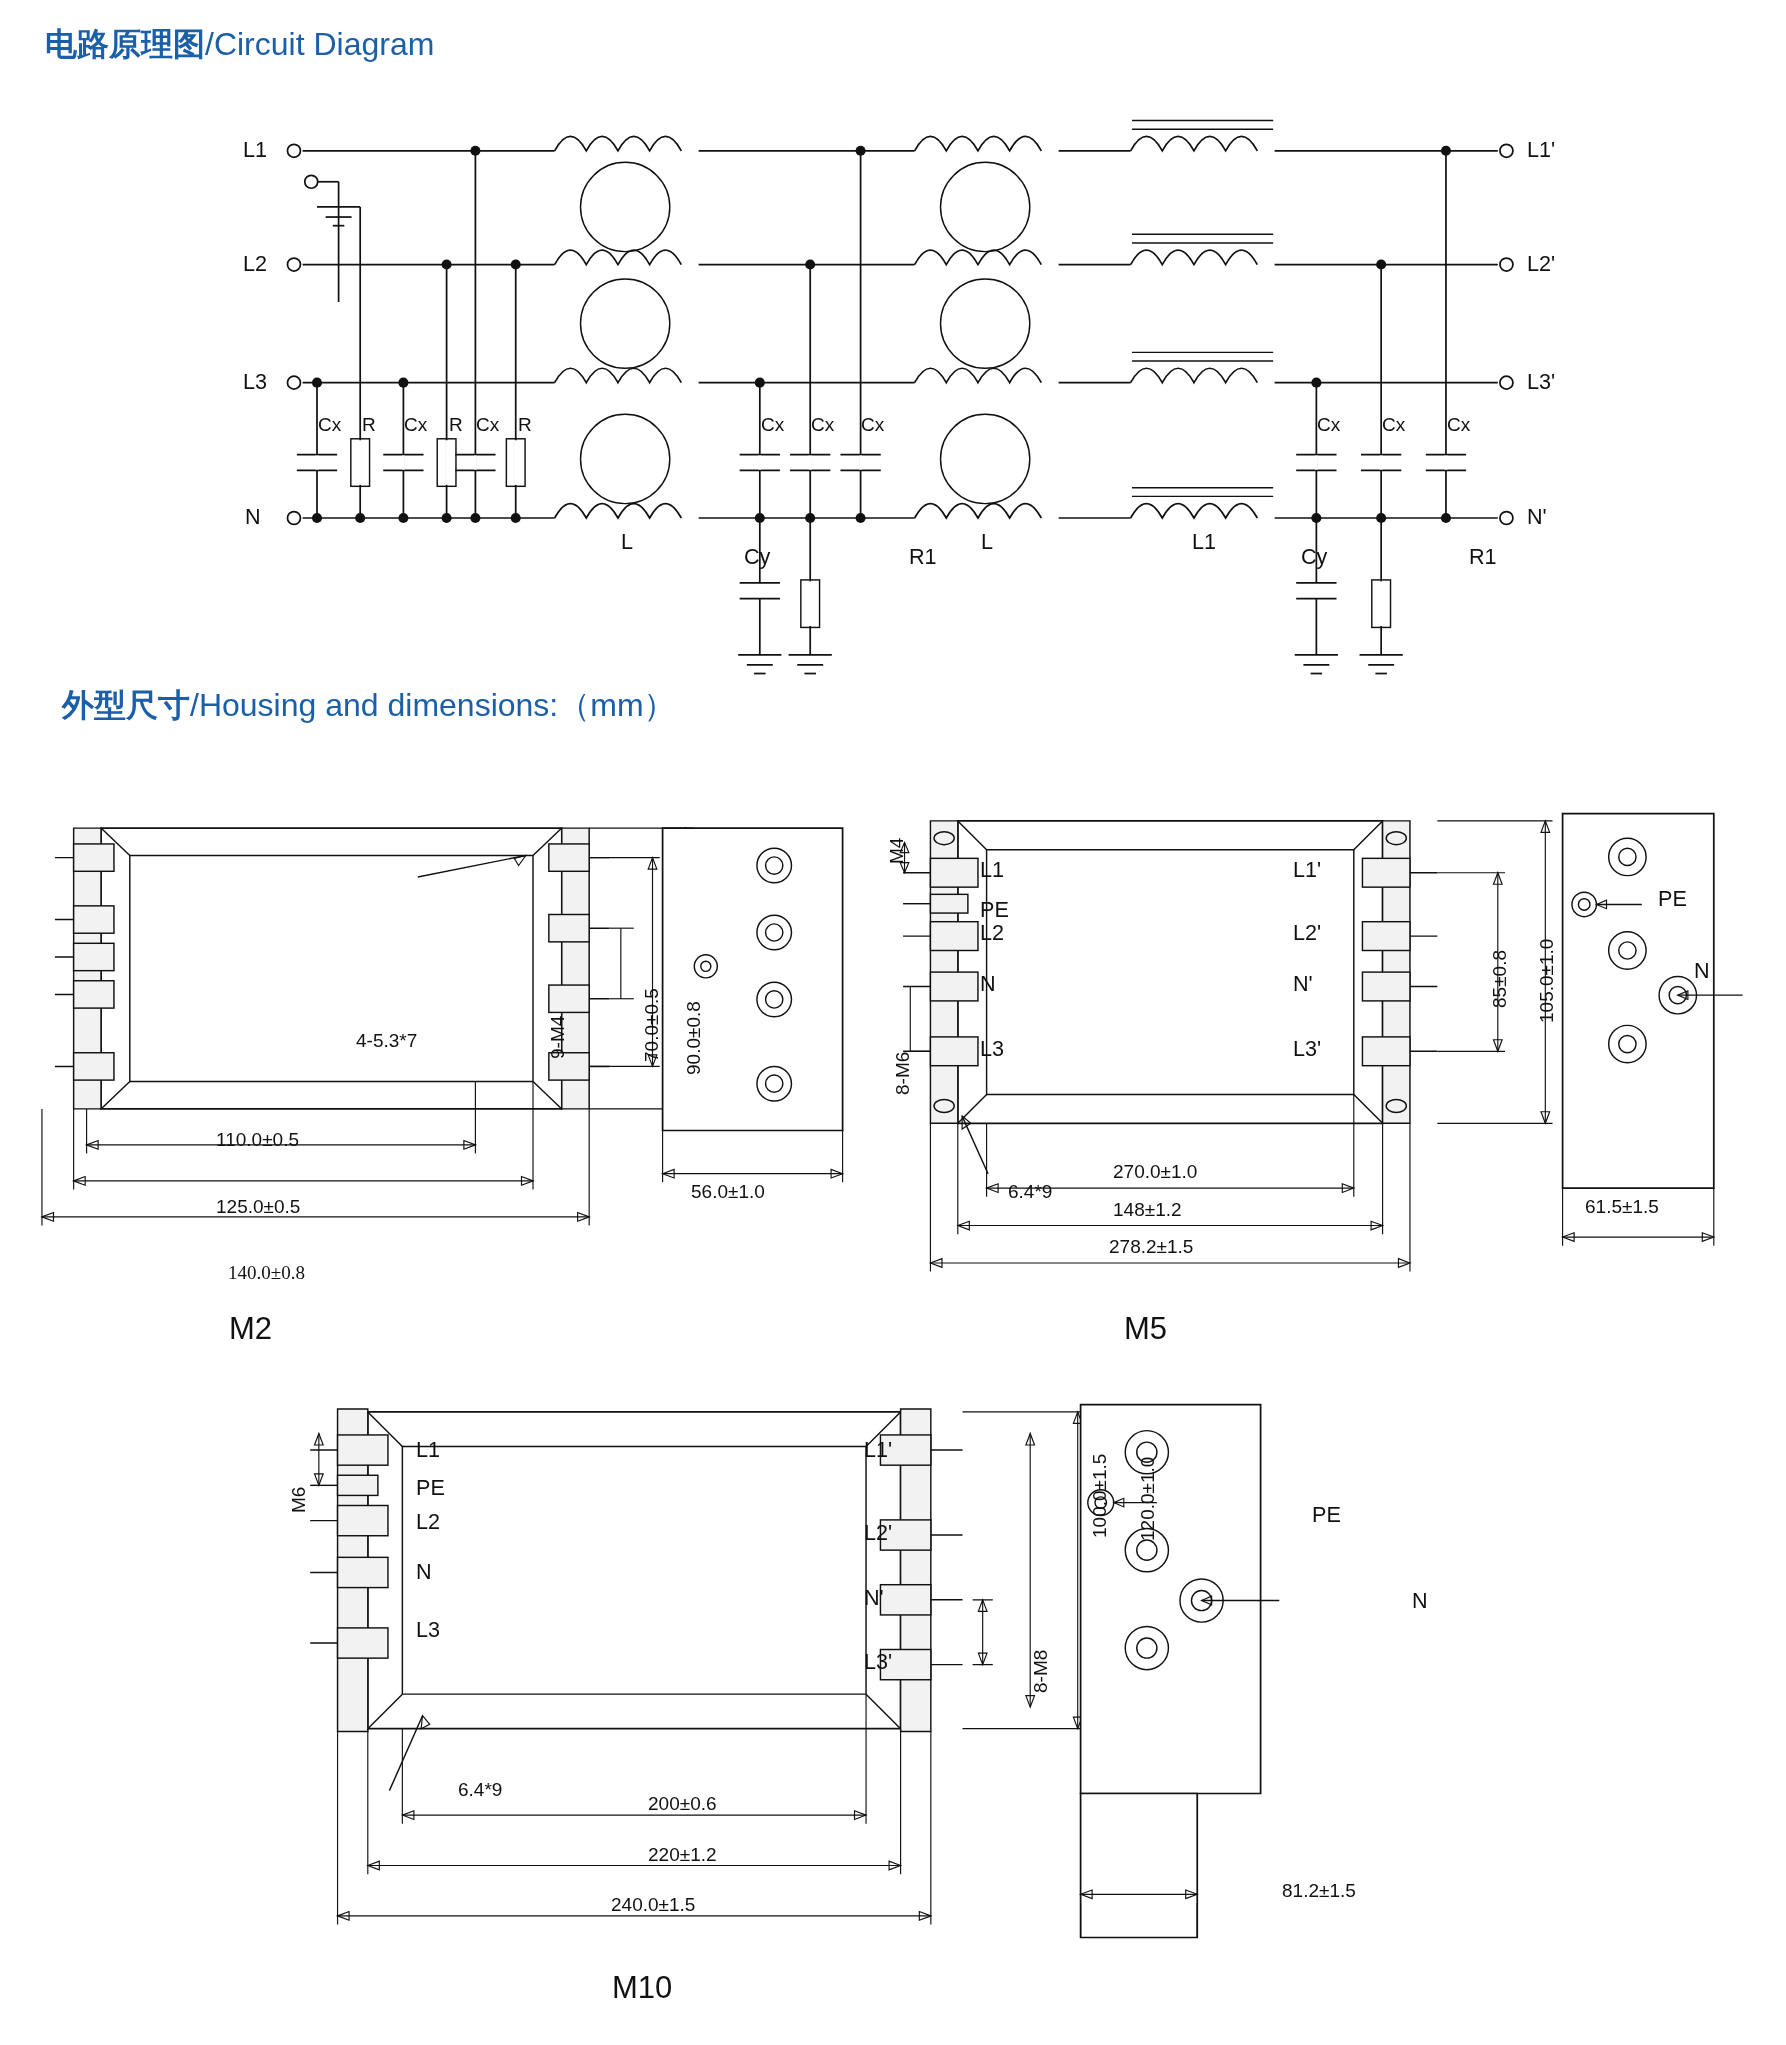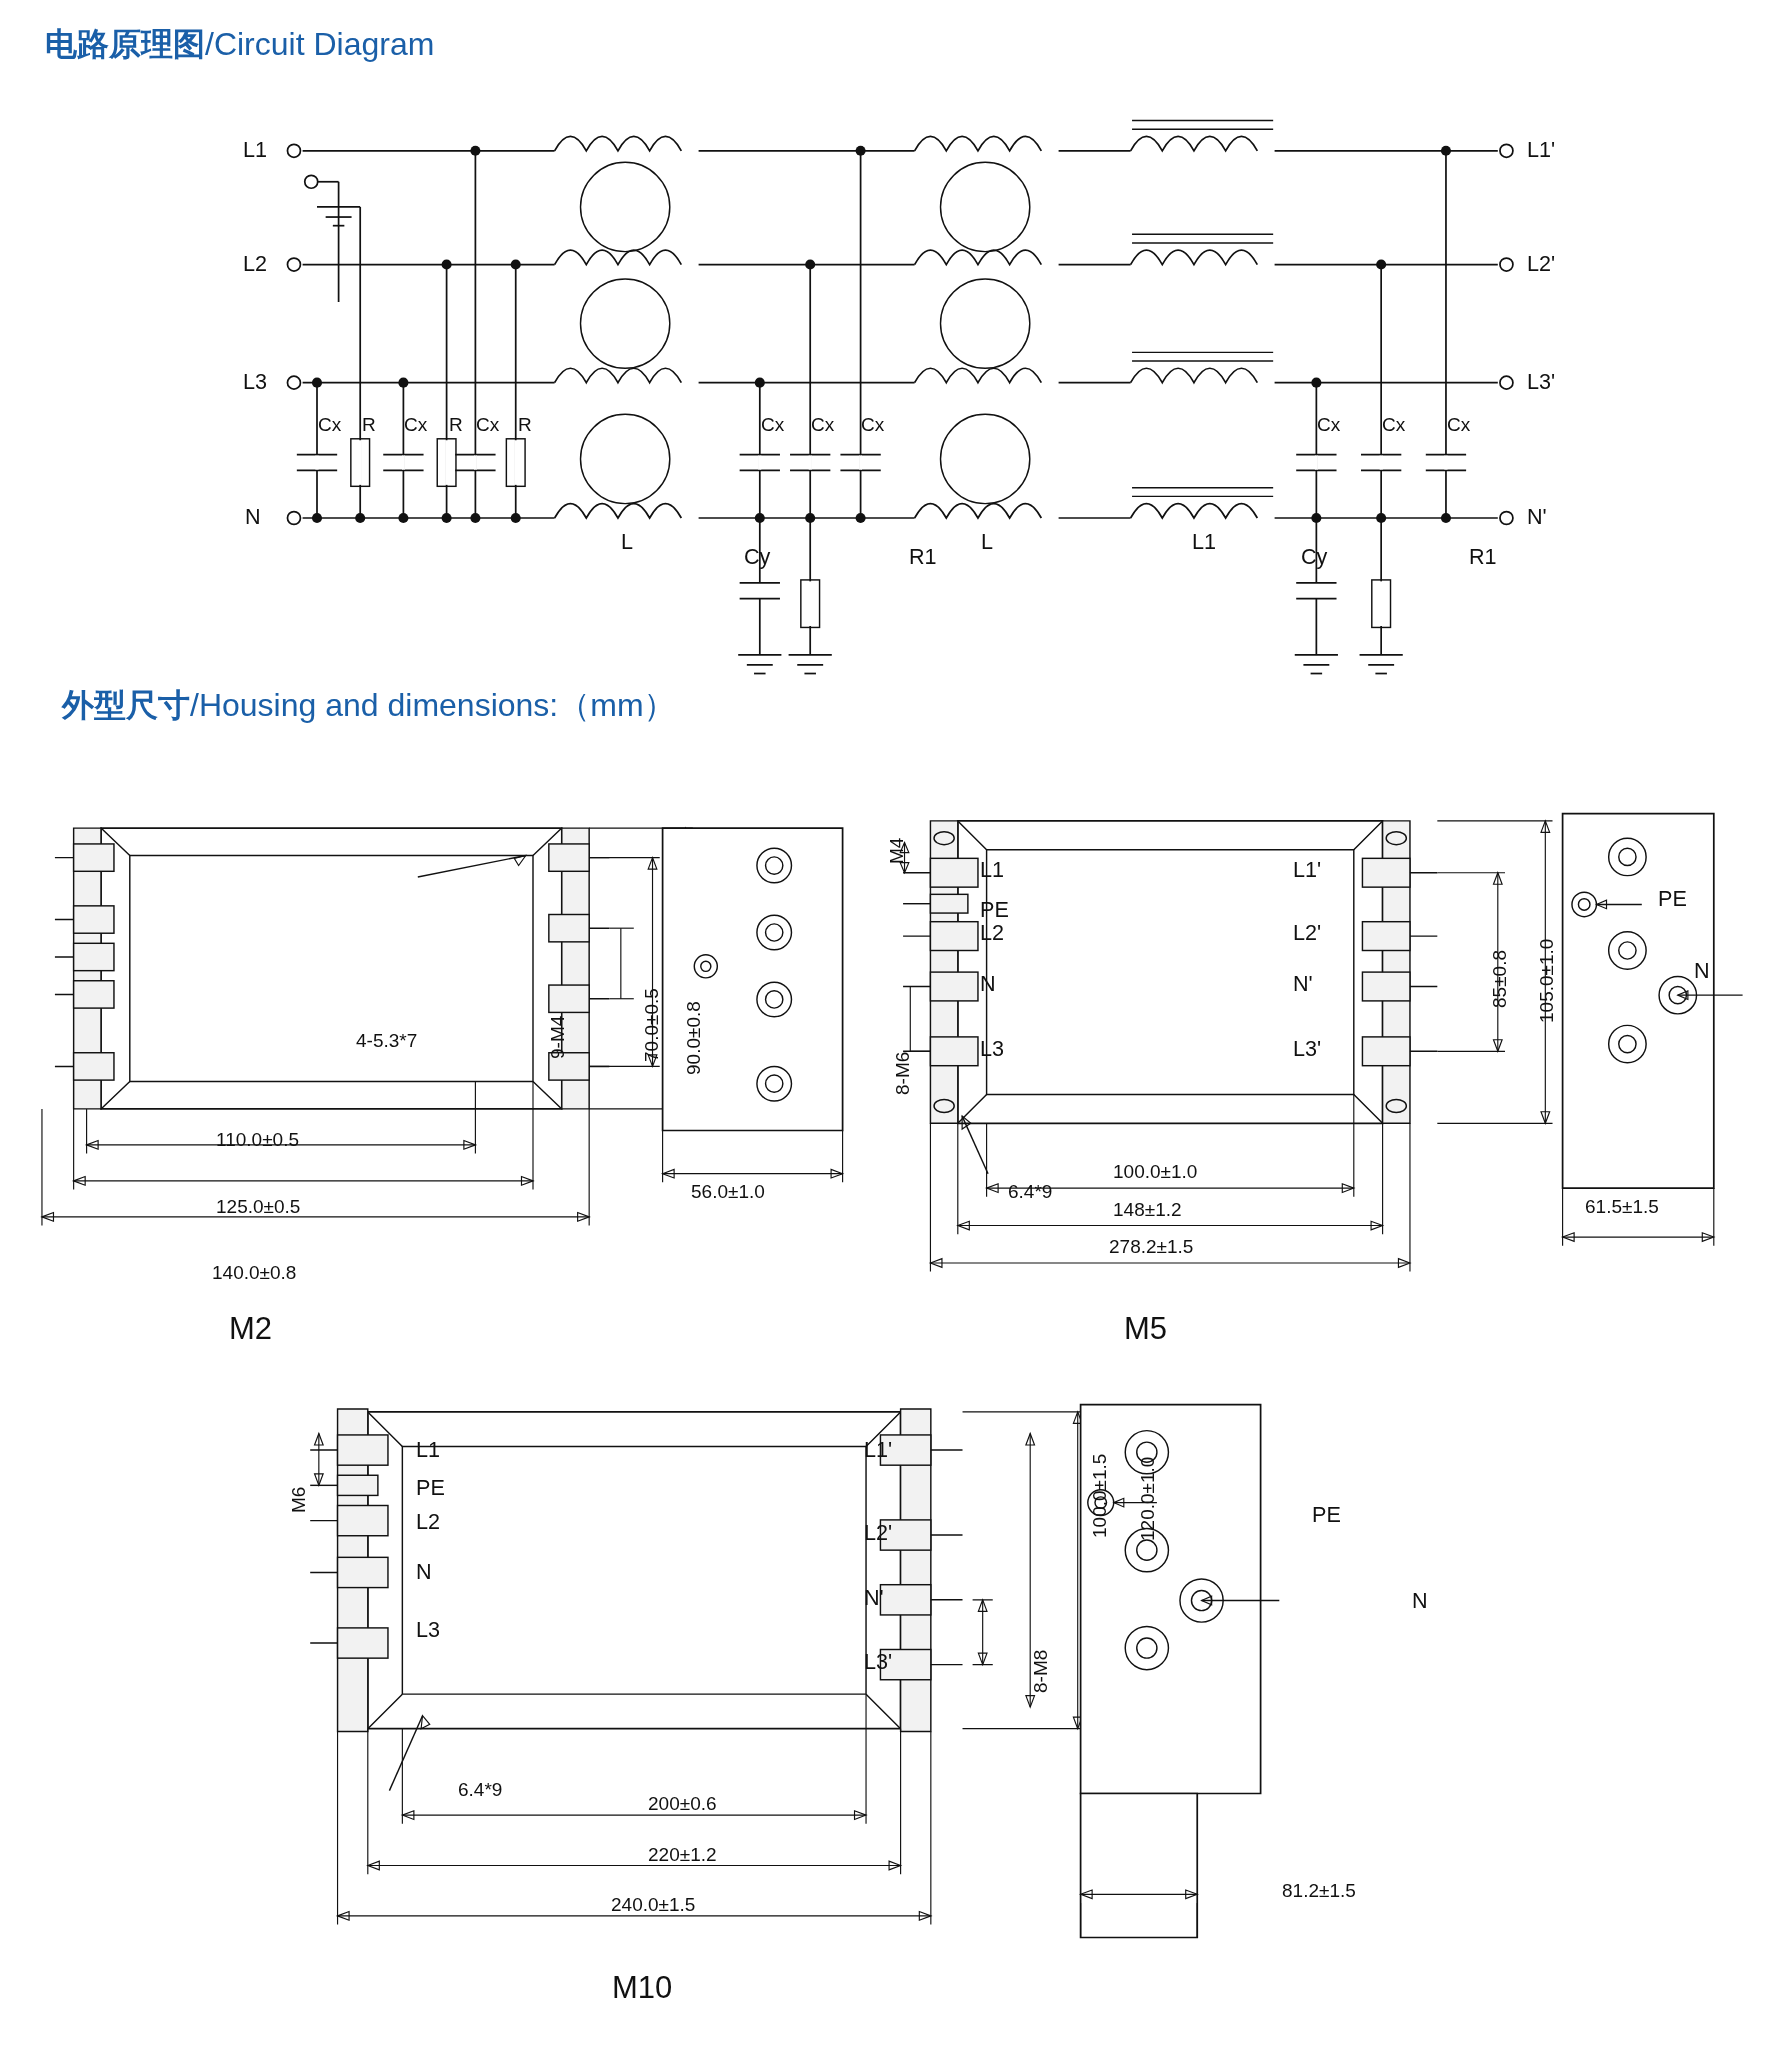--- a/index.html
+++ b/index.html
@@ -381,21 +381,21 @@
   <path class="dim" d="M1130 520 l-16 -6 v12 z" fill="#111"></path>
   <path class="dim" d="M880 460 V532 M1130 460 V532"></path>
 </svg>
 
 <div class="lbl sm" style="left:356px;top:1030px;">4-5.3*7</div>
 <div class="lbl sm rot90" style="left:547px;top:1059px;">9-M4</div>
 <div class="lbl sm rot90" style="left:641px;top:1062px;">70.0±0.5</div>
 <div class="lbl sm rot90" style="left:683px;top:1075px;">90.0±0.8</div>
 <div class="lbl sm" style="left:216px;top:1129px;">110.0±0.5</div>
 <div class="lbl sm" style="left:216px;top:1196px;">125.0±0.5</div>
-<div class="lbl sm" style="left:212px;top:1262px;">140.0±0.8</div>
+<div class="lbl sm" style="left:228px;top:1262px;font-family:Liberation Serif, serif;">140.0±0.8</div>
 <div class="lbl sm" style="left:691px;top:1181px;">56.0±1.0</div>
 <div class="lbl big" style="left:229px;top:1311px;">M2</div>
 
 <svg width="864" height="519" style="top:799px;left:893px;" viewBox="0 0 1200 720">
   <path class="body-out" d="M90 30 L680 30 L680 450 L90 450 Z"></path>
   <path class="thin" d="M90 30 L130 70 M680 30 L640 70 M90 450 L130 410 M680 450 L640 410"></path>
   <path class="thin" d="M130 70 L640 70 L640 410 L130 410 Z"></path>
   <path class="body-fill" d="M52 30 L90 30 L90 450 L52 450 Z"></path>
   <path class="body-fill" d="M680 30 L718 30 L718 450 L680 450 Z"></path>
 
@@ -488,21 +488,21 @@
 <div class="lbl" style="left:980px;top:971px;">N</div>
 <div class="lbl" style="left:980px;top:1036px;">L3</div>
 
 <div class="lbl" style="left:1293px;top:857px;">L1'</div>
 <div class="lbl" style="left:1293px;top:920px;">L2'</div>
 <div class="lbl" style="left:1293px;top:971px;">N'</div>
 <div class="lbl" style="left:1293px;top:1036px;">L3'</div>
 
 <div class="lbl sm rot90" style="left:1489px;top:1008px;">85±0.8</div>
 <div class="lbl sm rot90" style="left:1536px;top:1023px;">105.0±1.0</div>
-<div class="lbl sm" style="left:1113px;top:1161px;">100.0±1.0</div>
+<div class="lbl sm" style="left:1113px;top:1161px;">270.0±1.0</div>
 <div class="lbl sm" style="left:1113px;top:1199px;">148±1.2</div>
 <div class="lbl sm" style="left:1109px;top:1236px;">278.2±1.5</div>
 <div class="lbl sm" style="left:1585px;top:1196px;">61.5±1.5</div>
 <div class="lbl" style="left:1694px;top:958px;">N</div>
 <div class="lbl" style="left:1658px;top:886px;">PE</div>
 <div class="lbl big" style="left:1124px;top:1311px;">M5</div>
 
 <svg width="1152" height="591" style="top:1390px;left:303px;" viewBox="0 0 1600 820">
   <path class="body-out" d="M90 30 L830 30 L830 470 L90 470 Z"></path>
   <path class="thin" d="M90 30 L138 78 M830 30 L782 78 M90 470 L138 422 M830 470 L782 422"></path>

